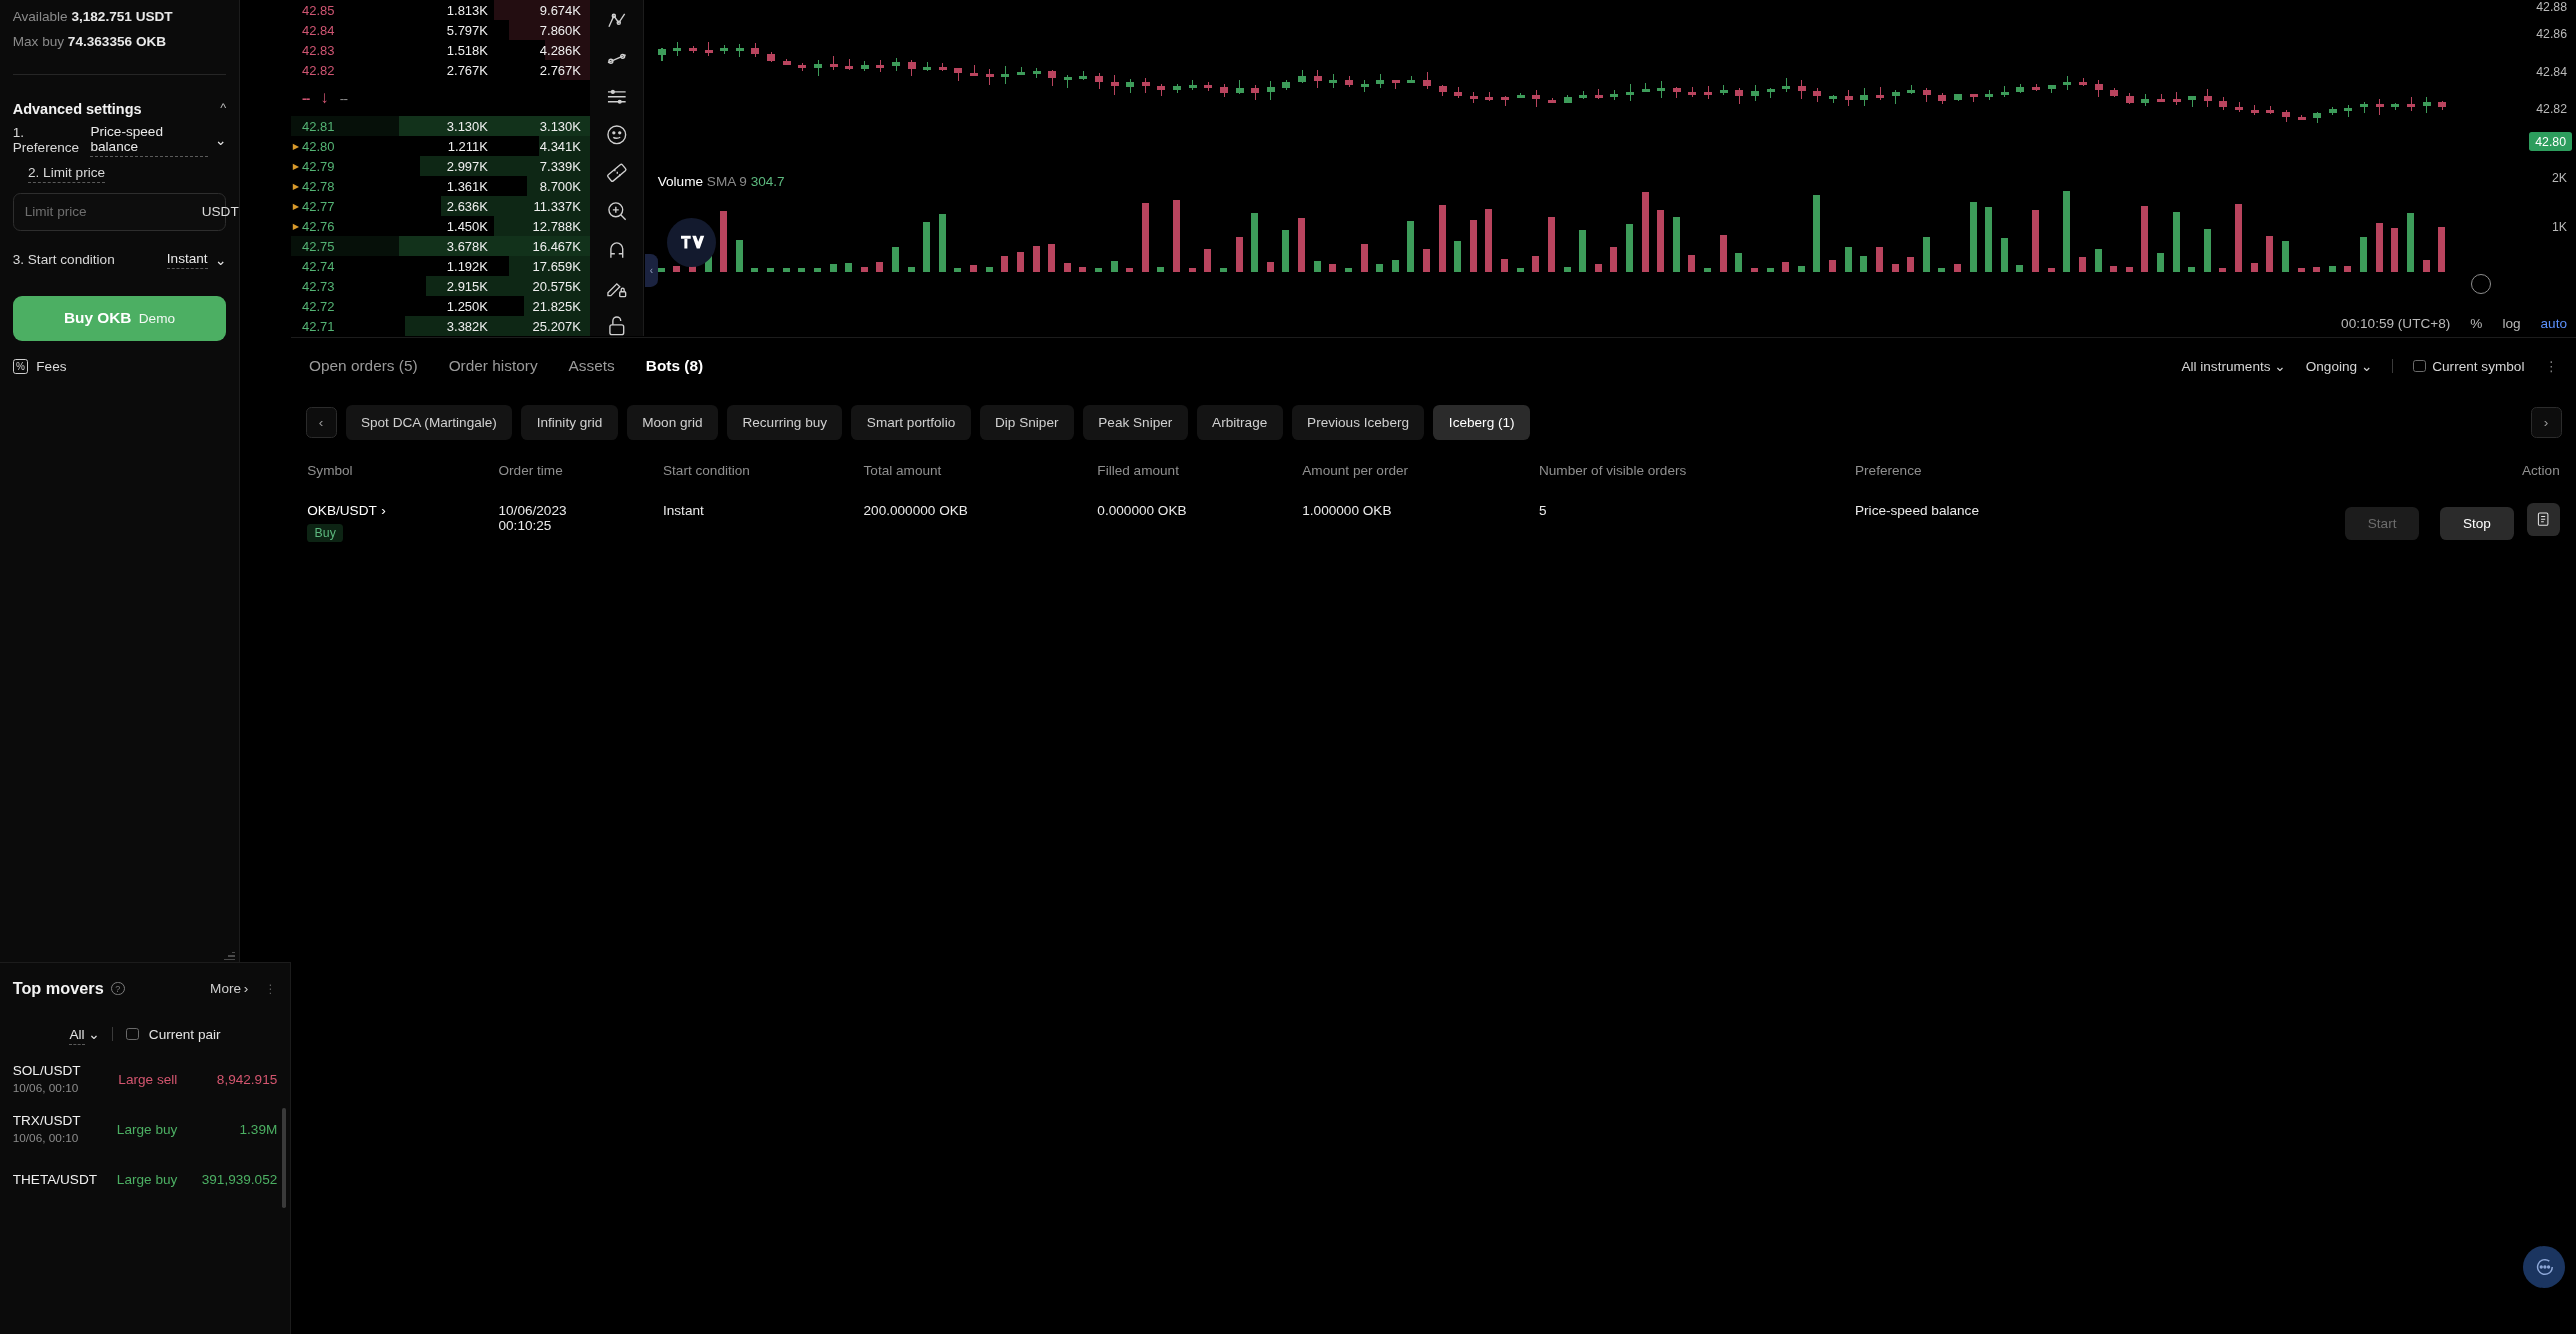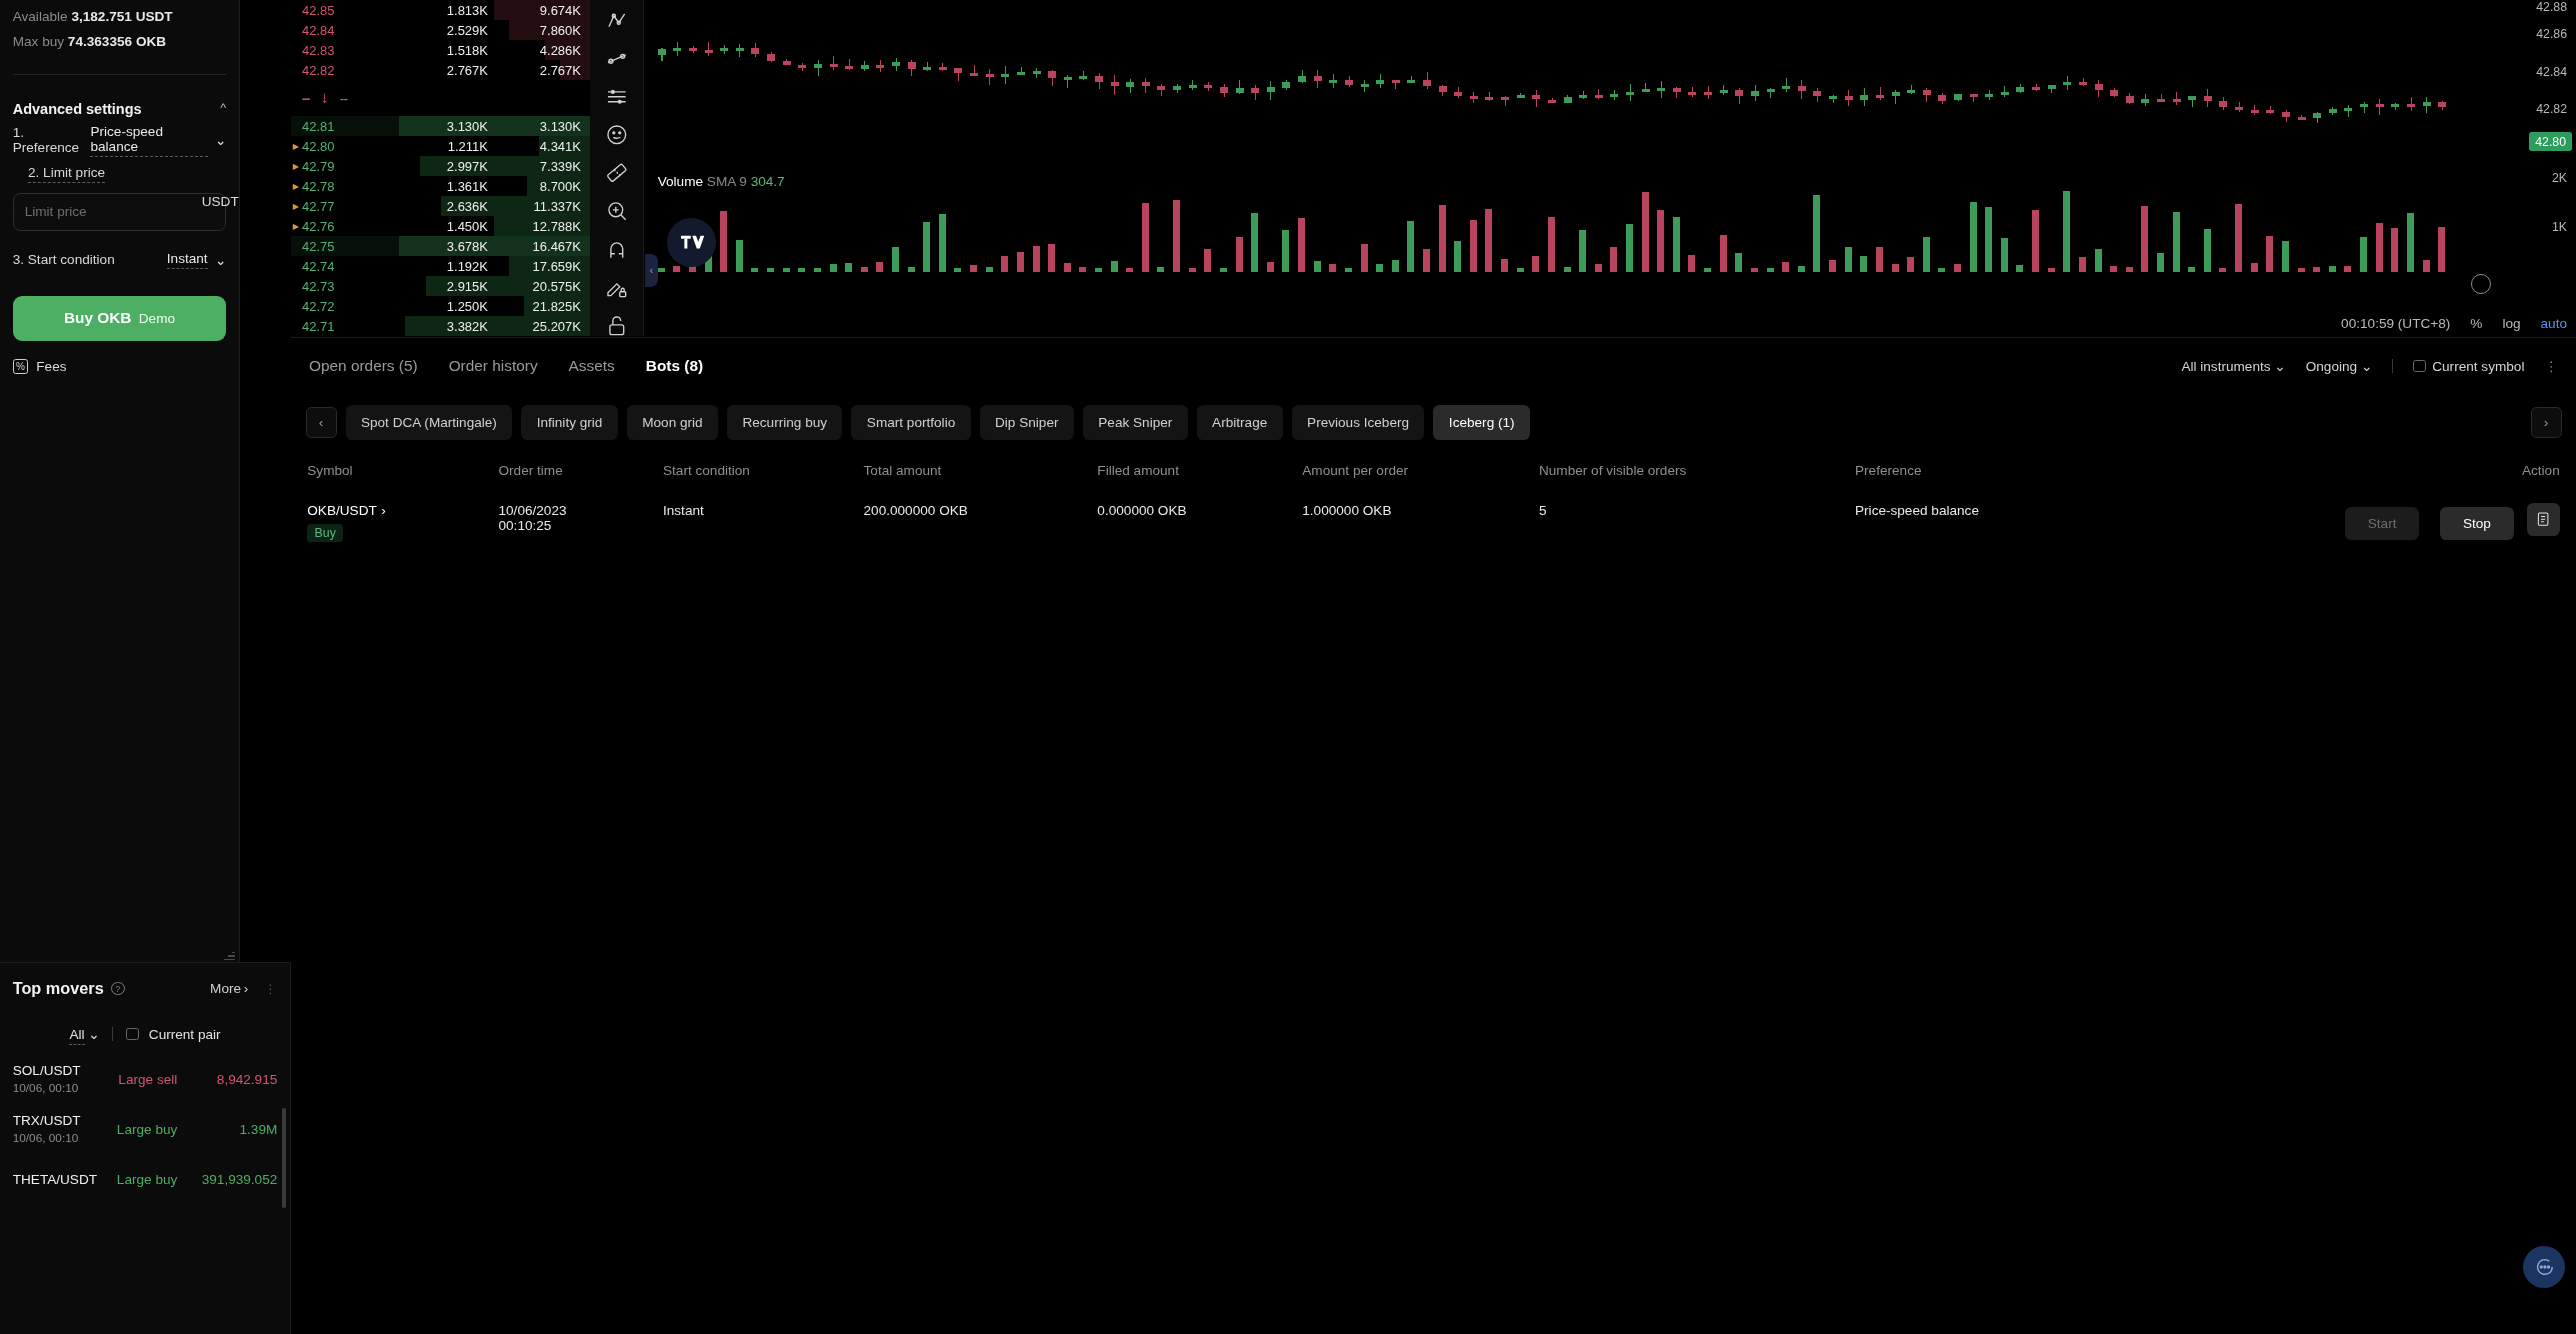--- a/index.html
+++ b/index.html
@@ -32,21 +32,21 @@
   .row-setting {
     display: flex; align-items: center; justify-content: space-between;
     padding: 0 12.7px; height: 36px; font-size: 13.6px;
   }
   .row-label { color: #d8d8d8; }
   .dashed { border-bottom: 0.9px dashed #5a5a5a; padding-bottom: 1.8px; }
   .row-value { color: #e9e9e9; display: flex; align-items: center; gap: 7.3px; }
 
   .input-wrap {
     margin: 3.6px 12.7px 0 12.7px; height: 38px; border: 0.9px solid #2e2e2e;
-    border-radius: 7.3px; display: flex; padding: 0 11px;
+    border-radius: 7.3px; display: flex; align-items: center; padding: 0 11px;
     background: #0d0d0d;
   }
   .input-wrap input {
     flex: 1; background: transparent; border: none; outline: none;
     color: #e6e6e6; font-size: 13.6px; font-family: inherit;
   }
   .input-wrap input::placeholder { color: #6e6e6e; }
   .unit { color: #dcdcdc; font-size: 13.6px; }
 
   .buy-btn {
@@ -370,21 +370,21 @@
   <div class="book" id="book">
       <div class="bk-row">
         <div class="bk-bar ask" style="width:32%"></div>
         <span class="bk-px ask">42.85</span>
         <span class="bk-amt">1.813K</span>
         <span class="bk-tot">9.674K</span>
       </div>
       <div class="bk-row">
         <div class="bk-bar ask" style="width:27%"></div>
         <span class="bk-px ask">42.84</span>
-        <span class="bk-amt">2.529K</span>
+        <span class="bk-amt">5.797K</span>
         <span class="bk-tot">7.860K</span>
       </div>
       <div class="bk-row">
         <div class="bk-bar ask" style="width:15%"></div>
         <span class="bk-px ask">42.83</span>
         <span class="bk-amt">1.518K</span>
         <span class="bk-tot">4.286K</span>
       </div>
       <div class="bk-row">
         <div class="bk-bar ask" style="width:10%"></div>

